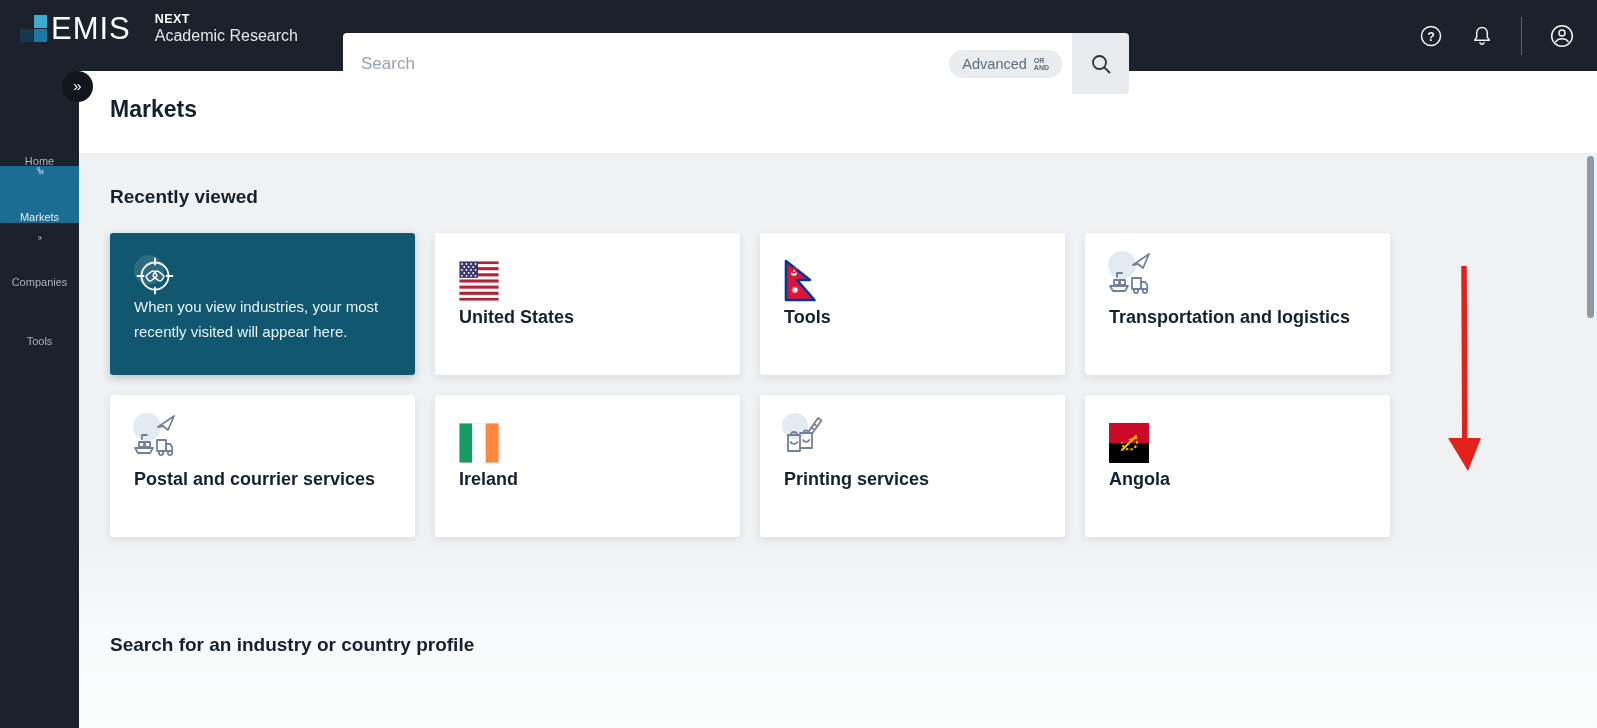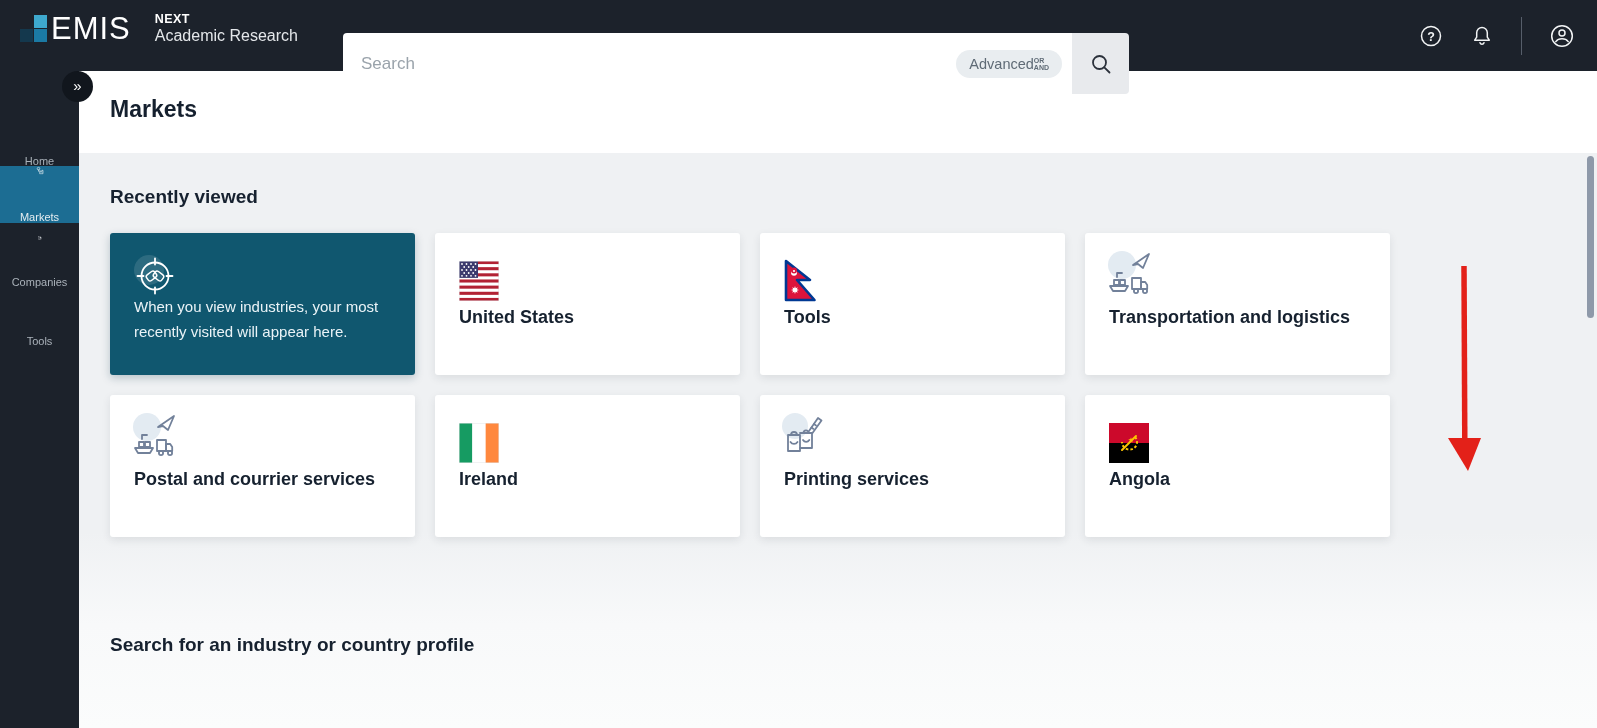--- a/index.html
+++ b/index.html
@@ -18,21 +18,21 @@
   .sq-mid { background:#1b7aa4; }
   .logo-text { color:#fff; font-size:31px; font-weight:400; letter-spacing:1px; line-height:1; }
   .brand-right { margin-left:24px; color:#fff; }
   .brand-product { font-size:12.5px; font-weight:700; letter-spacing:.4px; }
   .brand-tagline { font-size:16px; font-weight:400; color:#e4e7ea; margin-top:1px; }
 
   .search-wrap { position:absolute; left:343px; top:14px; width:786px; height:61px; display:flex; border-radius:4px; overflow:hidden;margin-top:19px; }
   .search-input-area { flex:1; background:#fff; display:flex; align-items:center; padding:0 10px 0 18px; }
   .search-input { border:none; outline:none; flex:1; font-size:17px; color:#333; font-family:"Liberation Sans",sans-serif; }
   .search-input::placeholder { color:#9aa3ab; }
-  .advanced-pill { display:flex; align-items:center; background:#e9edf0; border:none; border-radius:16px; padding:6px 13px; cursor:pointer;justify-content:center; }
+  .advanced-pill { display:flex; align-items:center; gap:7px; background:#e9edf0; border:none; border-radius:16px; padding:6px 13px; cursor:pointer;justify-content:center; }
   .advanced-label { font-size:14.5px; color:#5f6b76; font-family:"Liberation Sans",sans-serif; }
   .op-stack { display:flex; flex-direction:column; line-height:1; }
   .op-stack span { font-size:7px; font-weight:700; color:#5f6b76; text-align:left; }
   .search-btn { width:57px; background:#e8eaed; border:none; display:flex; align-items:center; justify-content:center; cursor:pointer; }
 
   .header-icons { position:absolute; right:22px; top:0; height:71px; display:flex; align-items:center; gap:27px; }
   .hicon { background:none; border:none; cursor:pointer; display:flex; align-items:center; justify-content:center; padding:0; }
   .header-divider { width:1px; height:38px; background:#565e6a; }
 
   

